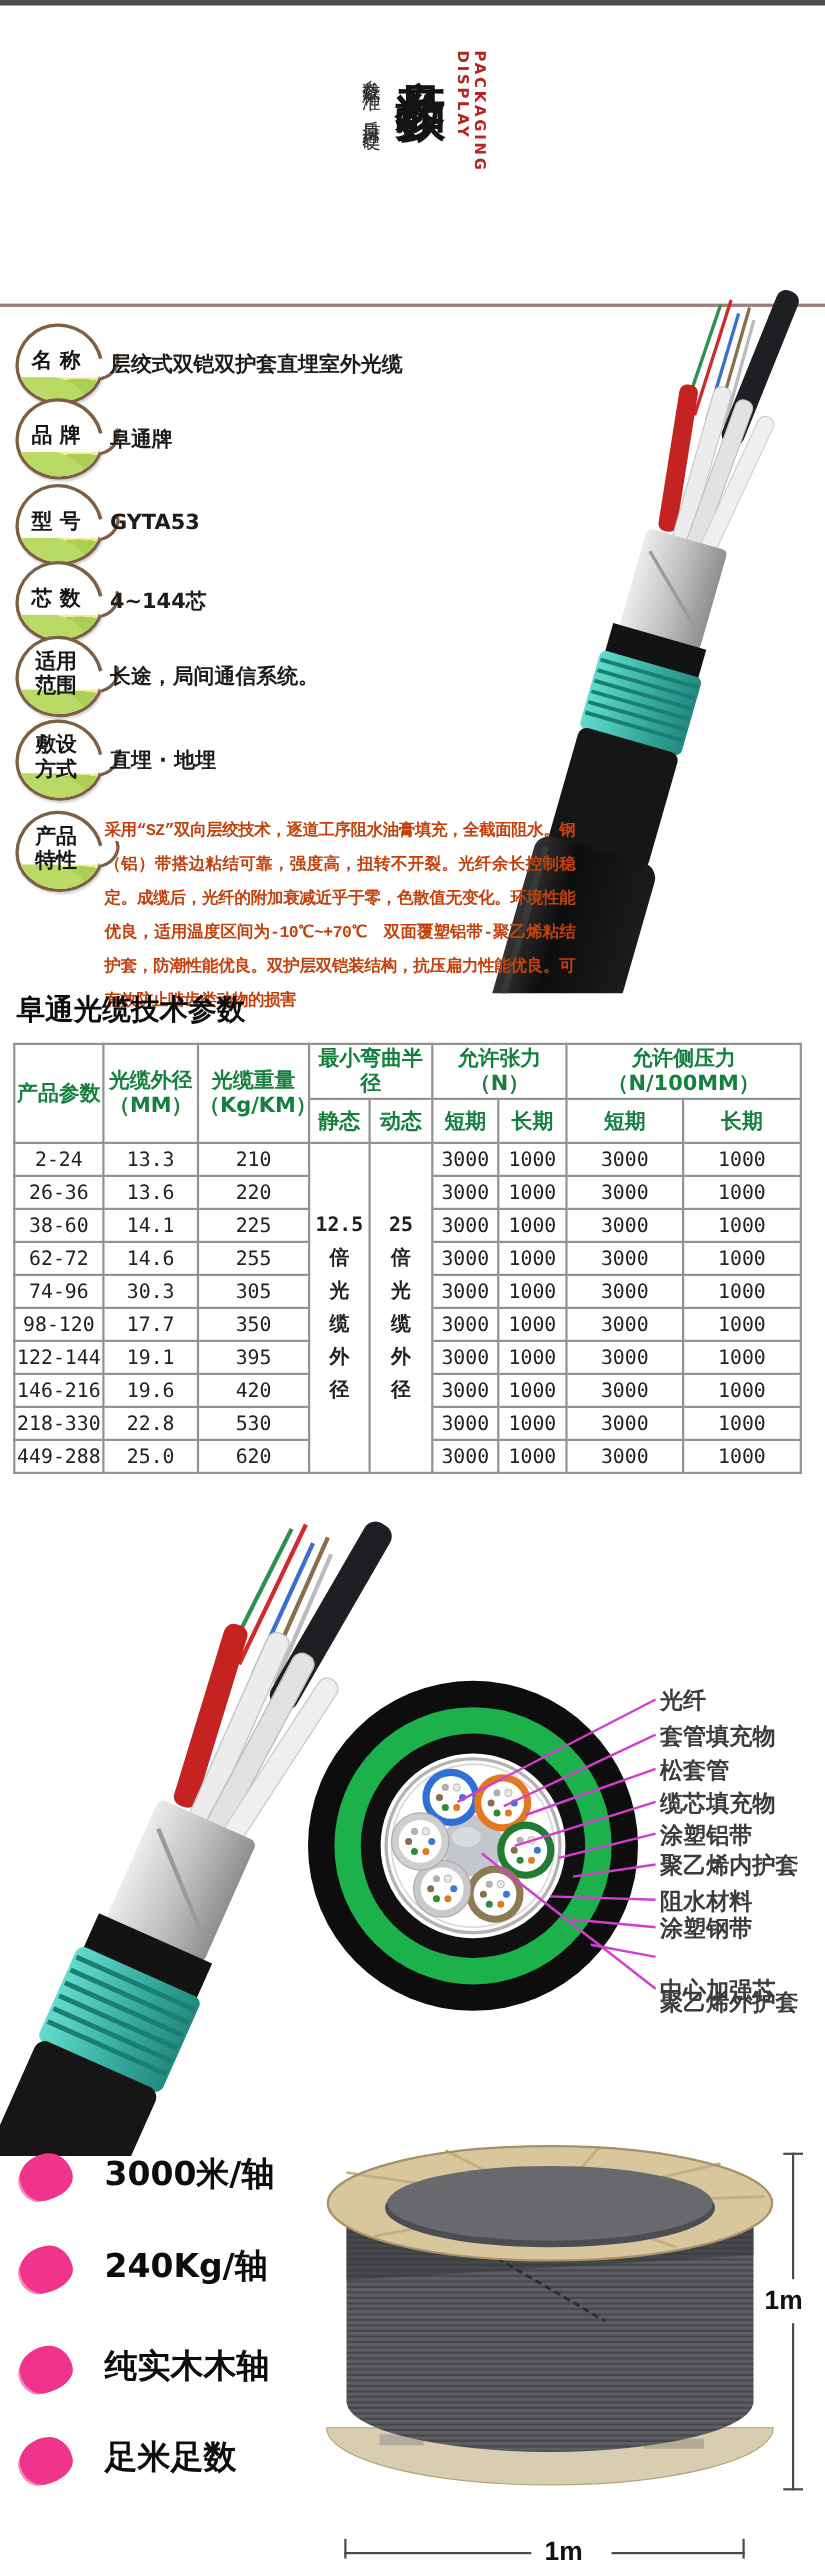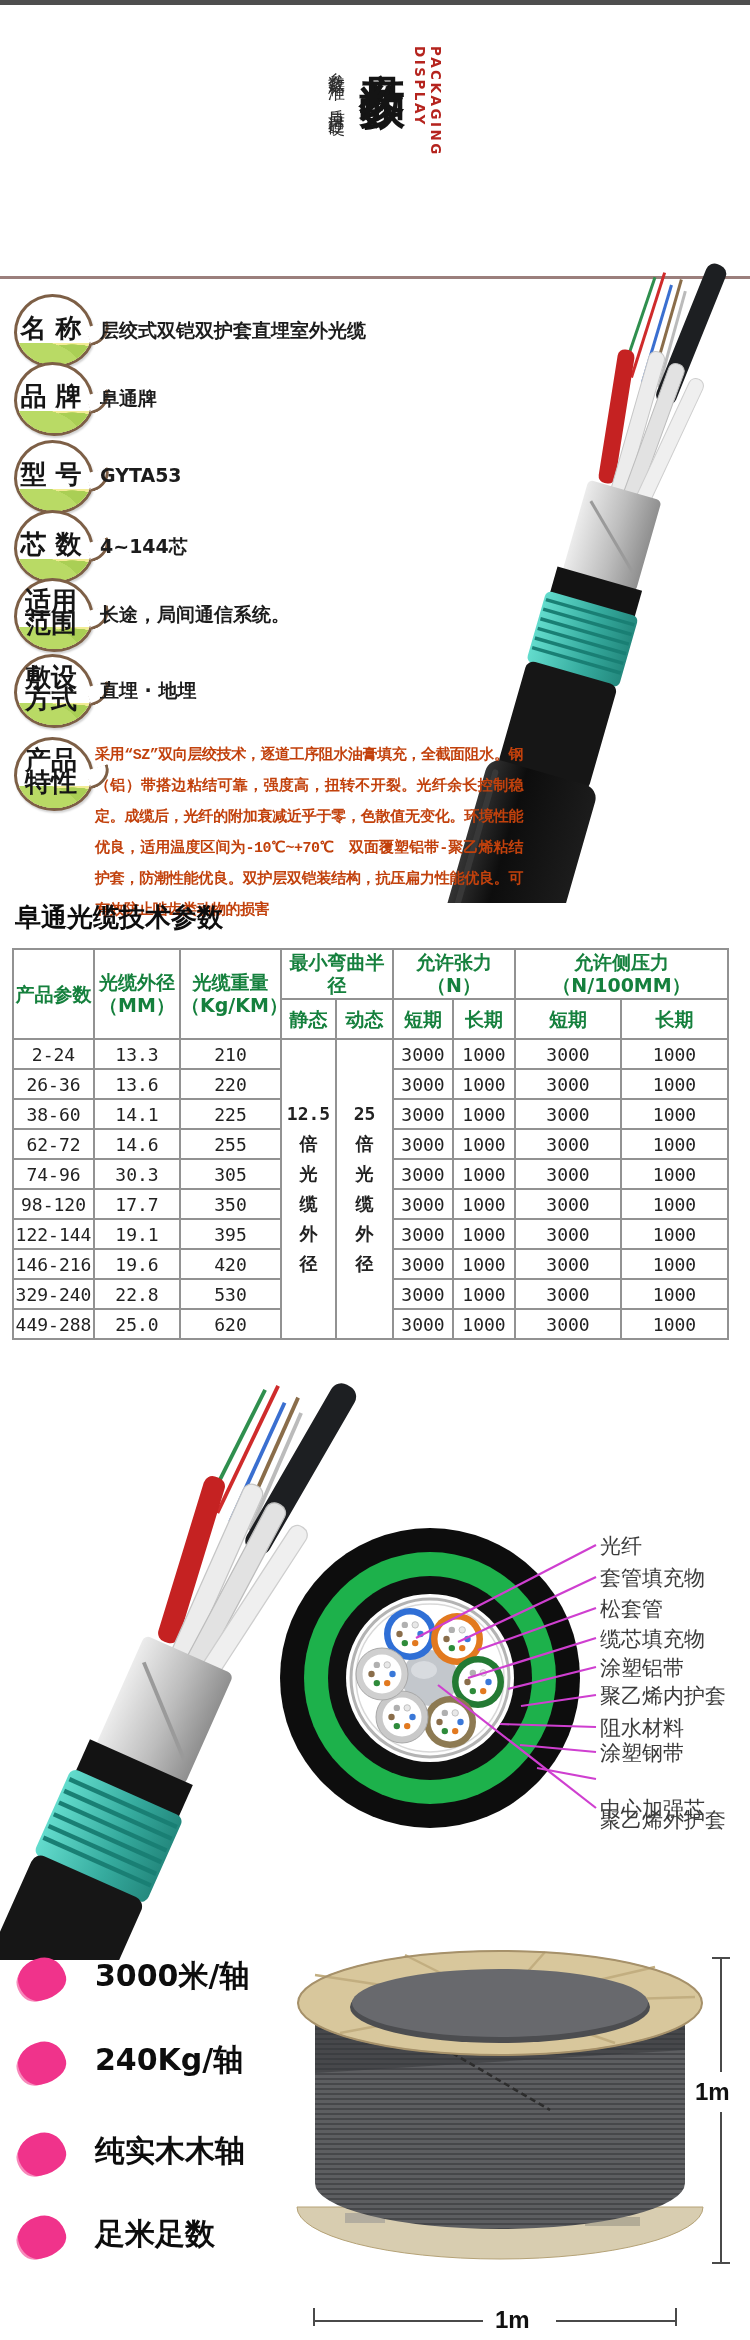--- a/index.html
+++ b/index.html
@@ -23,37 +23,37 @@
   .blob{position:absolute;left:0;top:0;width:74px;height:68px;background:#fff;border:3px solid #7d5f46;
         border-radius:48% 52% 50% 50%/52% 55% 45% 48%;overflow:hidden;box-shadow:1px 2px 2px rgba(0,0,0,.18);}
   .hills{position:absolute;left:-4px;right:-4px;bottom:-4px;height:26px;
          background:radial-gradient(60% 110% at 22% 100%,#b9da65 0 99%,transparent 100%),
                     radial-gradient(55% 95% at 72% 100%,#aacf55 0 99%,transparent 100%),
                     radial-gradient(75% 130% at 46% 100%,#f2ec95 0 99%,transparent 100%);}
   .tail{position:absolute;right:-13px;top:30px;width:20px;height:16px;background:#fff;
         border:3px solid #7d5f46;border-left:none;border-top:none;
         border-radius:0 0 100% 10%;transform:rotate(-18deg);}
   .btxt{position:absolute;left:0;top:0;width:74px;height:68px;display:flex;align-items:center;justify-content:center;
-        font-weight:700;font-size:26px;line-height:22px;color:#151515;text-align:center;white-space:pre-line;z-index:2;}
+        font-weight:700;font-size:19px;line-height:22px;color:#151515;text-align:center;white-space:pre-line;z-index:2;}
   .attr-val{font-size:19px;font-weight:700;color:#1c1c1c;white-space:nowrap;}
   .attr-par{left:95px;top:740px;width:428px;font-size:15px;font-weight:600;line-height:31px;
             color:#c2410c;letter-spacing:-.5px;text-align:justify;font-family:Liberation Mono, monospace;}
 
   
   .tbl-title{left:15px;top:900px;font-size:26px;font-weight:700;color:#0d0d0d;}
   table.spec{position:absolute;left:12px;top:948px;width:715px;border-collapse:collapse;table-layout:fixed;}
   table.spec th,table.spec td{border:2px solid #929292;text-align:center;padding:0;background:#fff;}
   table.spec th{font-size:19px;font-weight:600;color:#15803d;line-height:23px;}
   table.spec td{font-family:"DejaVu Sans Mono","Liberation Mono",monospace;font-size:18px;color:#222;height:28px;}
   td.vmerge{font-family:"DejaVu Sans","Liberation Sans",sans-serif;font-size:19px;font-weight:600;
             white-space:pre-line;line-height:30px;vertical-align:middle;}
   tr.h1 th{height:48px;} tr.h2 th{height:38px;}
 
   
-  .diag-label{left:600px;font-size:21px;font-weight:400;color:#3c3c3c;white-space:nowrap;}
+  .diag-label{left:600px;font-size:21px;font-weight:700;color:#3c3c3c;white-space:nowrap;}
 
   
   .feat-ico{width:48px;height:42px;background:#f0338b;border-radius:58% 46% 64% 42%/50% 60% 46% 56%;
             transform:rotate(-12deg);box-shadow:-4px 2px 0 -2px #f788ba;}
   .feat-txt{font-size:30px;font-weight:600;color:#0d0d0d;white-space:nowrap;}
 
   
   .dimv{width:2px;background:#4a4a4a;}
   .dimh{height:2px;background:#4a4a4a;}
   .dim-txt{font-size:24px;font-weight:700;color:#111;background:#fff;padding:0 3px;font-family:"Liberation Sans",sans-serif;}
@@ -307,21 +307,21 @@
     <tr>
           <td>146-216</td>
           <td>19.6</td>
           <td>420</td>
           <td>3000</td>
           <td>1000</td>
           <td>3000</td>
           <td>1000</td>
         </tr>
     <tr>
-          <td>329-240</td>
+          <td>218-330</td>
           <td>22.8</td>
           <td>530</td>
           <td>3000</td>
           <td>1000</td>
           <td>3000</td>
           <td>1000</td>
         </tr>
     <tr>
           <td>449-288</td>
           <td>25.0</td>

